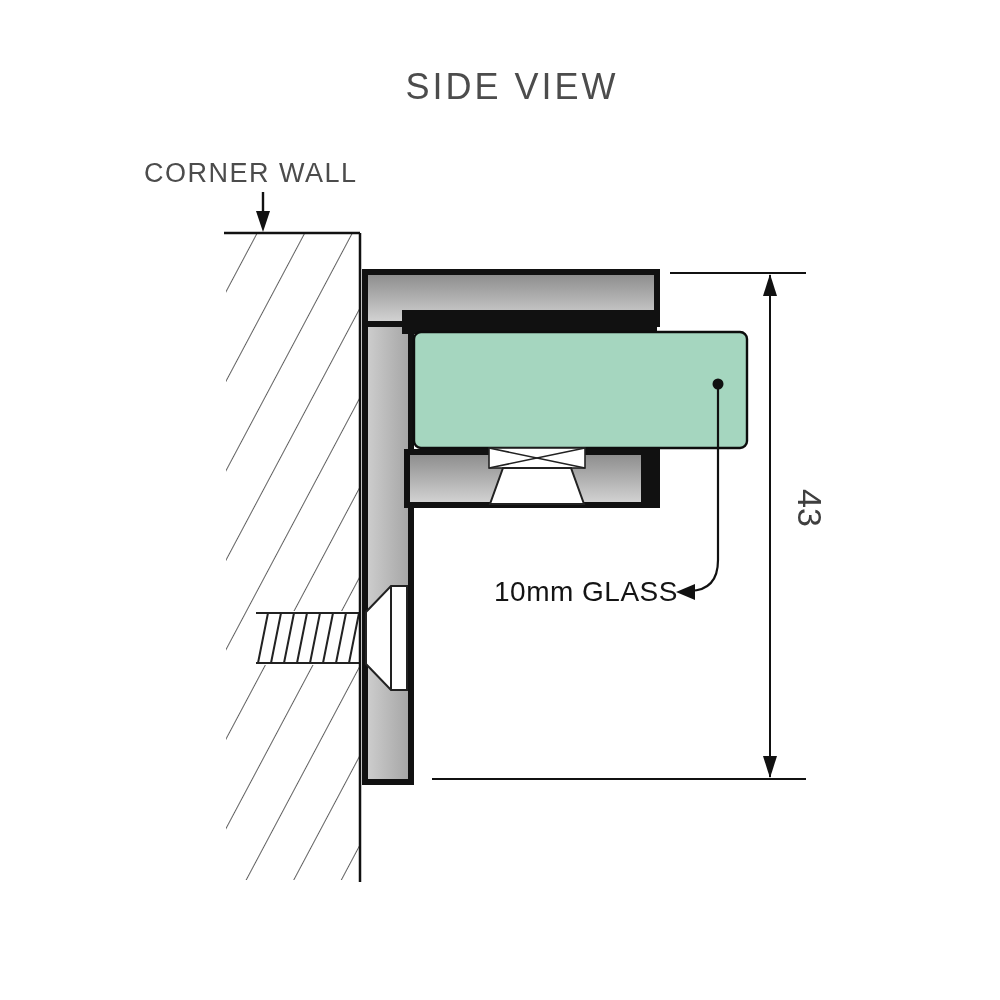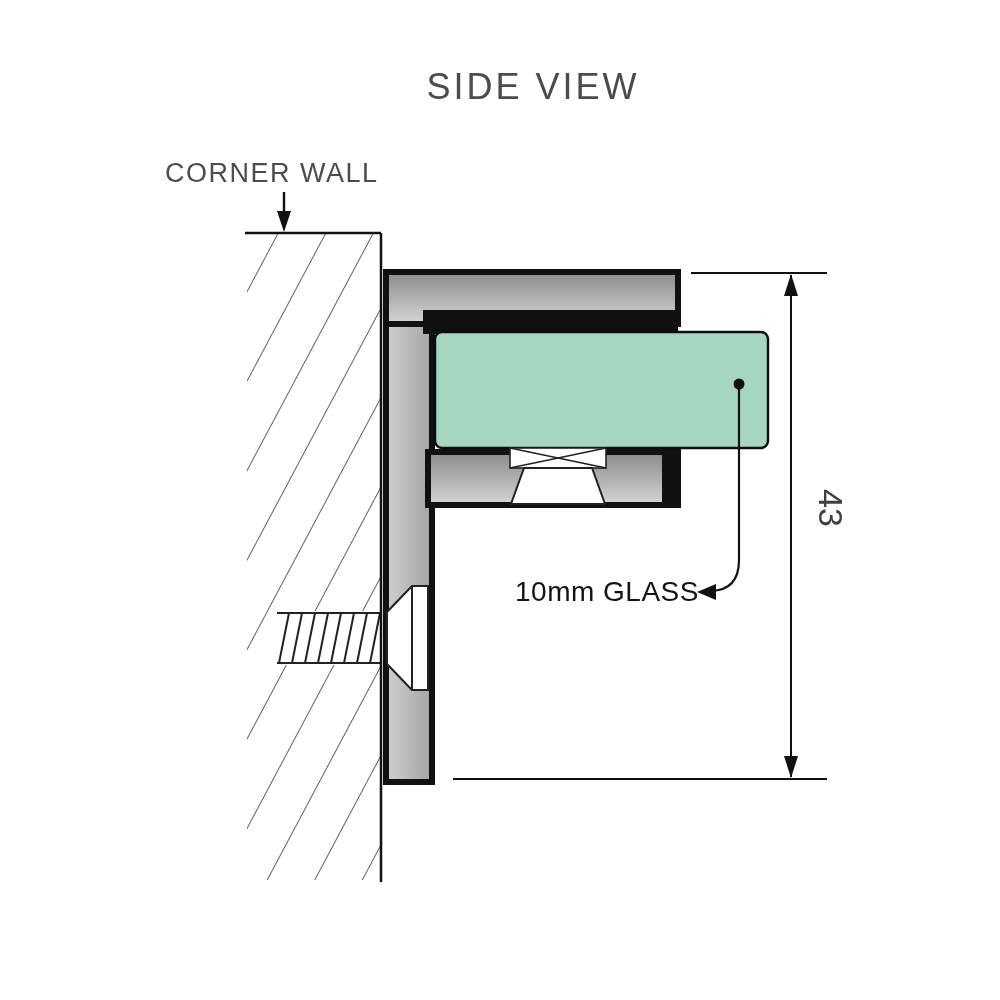--- a/index.html
+++ b/index.html
@@ -7,21 +7,20 @@
     padding: 0;
     width: 1000px;
     height: 1000px;
     background: #ffffff;
     font-family: "Liberation Sans", sans-serif;
   }
   #stage {
     width: 848px;
     height: 1000px;
     position: relative;
-    margin-left: 21px;
   }
   svg { display: block; }
   text {
     font-family: "Liberation Sans", sans-serif;
   }
 </style>
 </head>
 <body>
 
 <div id="stage">

